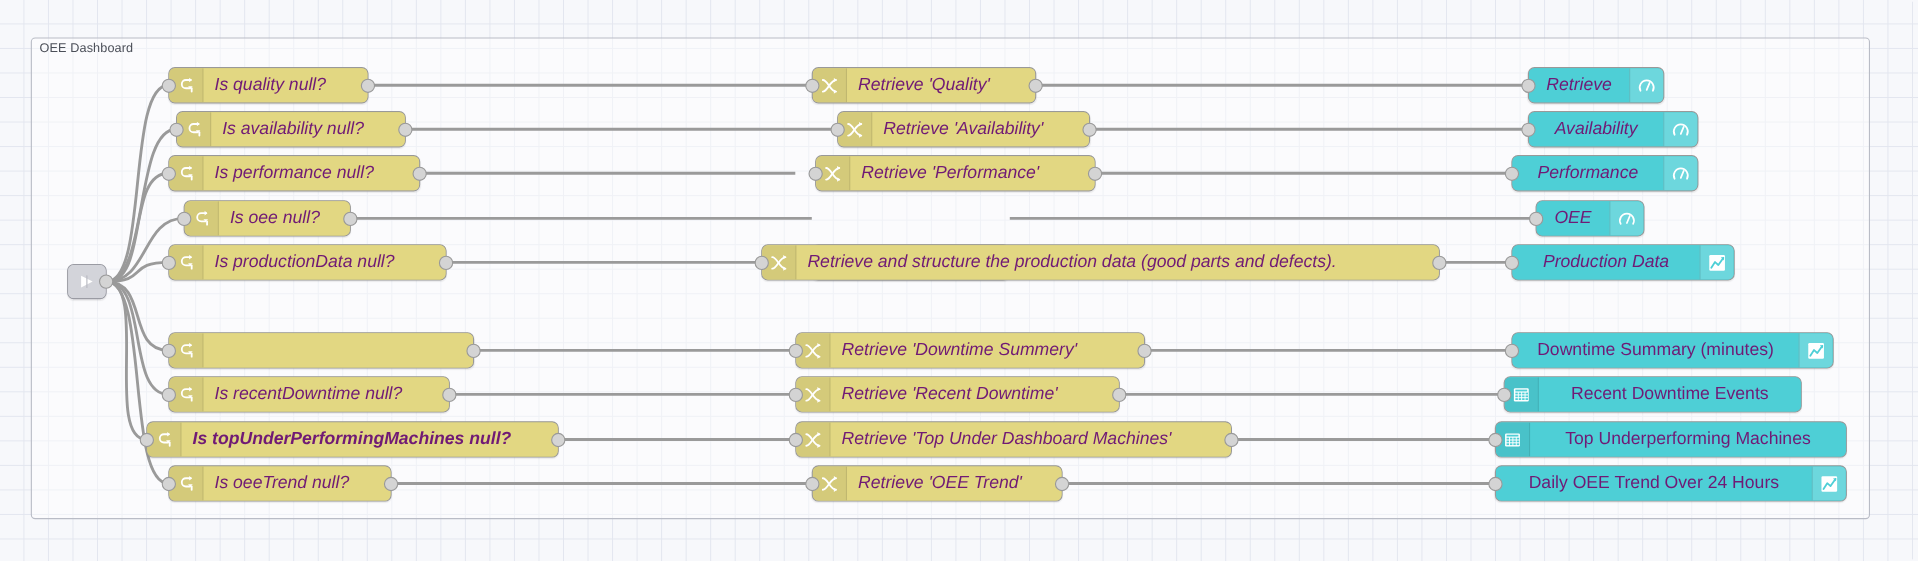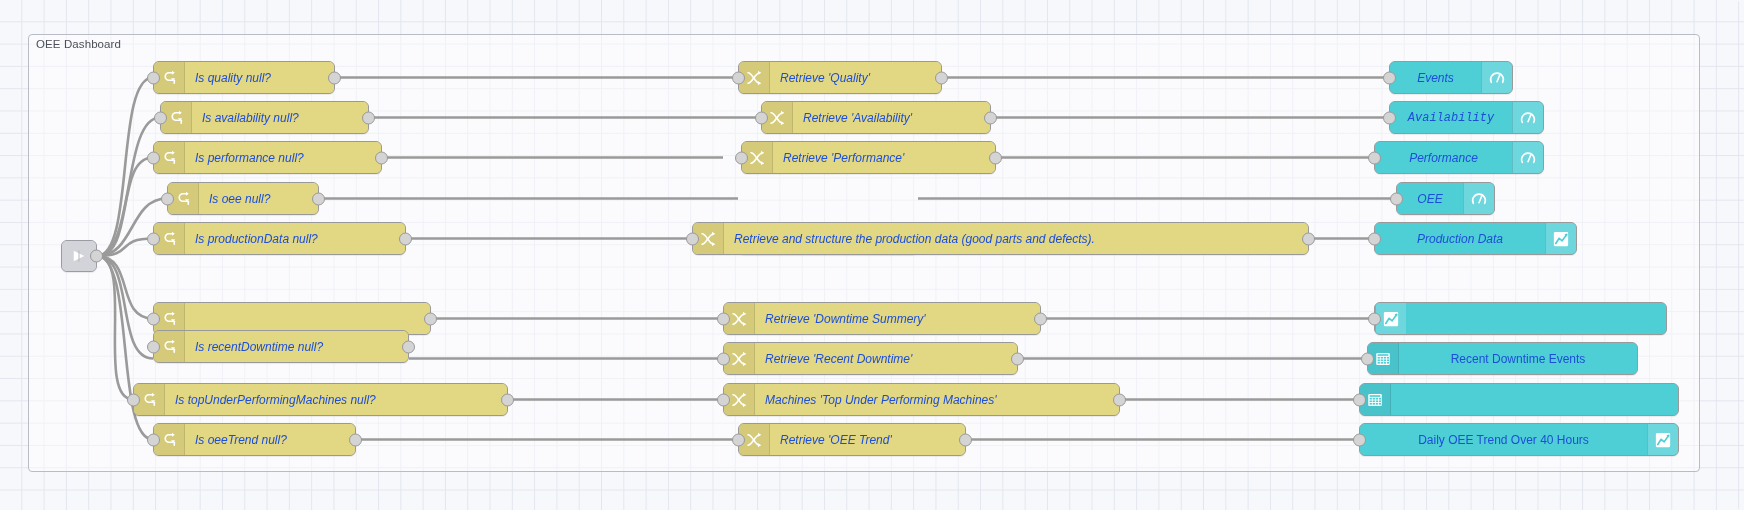--- a/index.html
+++ b/index.html
@@ -98,22 +98,22 @@
     border-right: 1px solid rgba(0,0,0,0.09);
   }
   .icon-tray.right {
     background: rgba(255,255,255,0.18);
     border-left: 1px solid rgba(0,0,0,0.12);
   }
   .icon-tray svg { display: block; }
 
   .label {
     flex: 1 1 auto;
-    font-size: 12px;
-    color: #1d4ed8;
+    font-size: 16px;
+    color: #701a75;
     white-space: nowrap;
     overflow: hidden;
     padding: 0 10px;
   }
   .label.italic  { font-style: italic; }
   .label.align-left   { text-align: left; }
   .label.align-center { text-align: center; }
 
   
   .port {
@@ -205,21 +205,21 @@
               <path d="M17.4 16.4 L21 19 L17.4 21.6 Z" fill="#fff"></path>
             </svg>
           </div>
           <div class="label italic align-left">Retrieve 'Quality'</div>
         </div>
         <div class="port in"></div>
         <div class="port out"></div>
       </div>
       <div class="node teal" style="left: 1389px; top: 61px; width: 124px;">
         <div class="body">
-          <div class="label italic align-center">Events</div>
+          <div class="label italic align-center">Retrieve</div>
           <div class="icon-tray right">
             <svg width="18" height="18" viewBox="0 0 24 24">
               <path d="M4.5 18 A8.5 8.5 0 1 1 19.5 18" fill="none" stroke="#fff" stroke-width="2.1" stroke-linecap="round" stroke-linejoin="round"></path>
               <path d="M12 17 L15.5 8.5" fill="none" stroke="#fff" stroke-width="2.1" stroke-linecap="round" stroke-linejoin="round"></path>
             </svg>
           </div>
         </div>
         <div class="port in"></div>
       </div>
       <div class="node yellow" style="left: 160px; top: 101px; width: 209px;">
@@ -245,21 +245,21 @@
               <path d="M4 19 C10 19 13 5 20 5" fill="none" stroke="#fff" stroke-width="2.2" stroke-linecap="round" stroke-linejoin="round"></path>
               <path d="M17.4 2.4 L21 5 L17.4 7.6 Z" fill="#fff"></path>
               <path d="M17.4 16.4 L21 19 L17.4 21.6 Z" fill="#fff"></path>
             </svg>
           </div>
           <div class="label italic align-left">Retrieve 'Availability'</div>
         </div>
         <div class="port in"></div>
         <div class="port out"></div>
       </div>
-      <div class="node teal" style="left: 1389px; top: 101px; width: 155px; font-family: Liberation Mono, monospace;">
+      <div class="node teal" style="left: 1389px; top: 101px; width: 155px;">
         <div class="body">
           <div class="label italic align-center">Availability</div>
           <div class="icon-tray right">
             <svg width="18" height="18" viewBox="0 0 24 24">
               <path d="M4.5 18 A8.5 8.5 0 1 1 19.5 18" fill="none" stroke="#fff" stroke-width="2.1" stroke-linecap="round" stroke-linejoin="round"></path>
               <path d="M12 17 L15.5 8.5" fill="none" stroke="#fff" stroke-width="2.1" stroke-linecap="round" stroke-linejoin="round"></path>
             </svg>
           </div>
         </div>
         <div class="port in"></div>
@@ -415,31 +415,32 @@
               <path d="M17.4 16.4 L21 19 L17.4 21.6 Z" fill="#fff"></path>
             </svg>
           </div>
           <div class="label italic align-left">Retrieve 'Downtime Summery'</div>
         </div>
         <div class="port in"></div>
         <div class="port out"></div>
       </div>
       <div class="node teal" style="left: 1374px; top: 302px; width: 293px;">
         <div class="body">
+          <div class="label  align-center">Downtime Summary (minutes)</div>
           <div class="icon-tray right">
             <svg width="18" height="18" viewBox="0 0 24 24">
               <rect x="2.5" y="2.5" width="19" height="19" rx="1.5" fill="#fff"></rect>
               <path d="M5 18 L9.5 11 L13.5 14.5 L19.5 6" fill="none" stroke="#4ecfd6" stroke-width="2.2" stroke-linecap="round" stroke-linejoin="round"></path>
               <path d="M16.5 5.2 L20.4 5 L20.2 9 Z" fill="#4ecfd6"></path>
             </svg>
           </div>
         </div>
         <div class="port in"></div>
       </div>
-      <div class="node yellow" style="left: 153px; top: 330px; width: 256px;">
+      <div class="node yellow" style="left: 153px; top: 342px; width: 256px;">
         <div class="body">
           <div class="icon-tray left">
             <svg width="18" height="18" viewBox="0 0 24 24">
               <path d="M18 5 H12 A5 5 0 0 0 12 15 H17" fill="none" stroke="#fff" stroke-width="2.2" stroke-linecap="round" stroke-linejoin="round"></path>
               <path d="M16 2.2 L19.4 5 L16 7.8 Z" fill="#fff"></path>
               <path d="M14.6 12.4 L17.4 15.6 L20.2 12.4 Z" fill="#fff"></path>
               <path d="M19 15 V19" fill="none" stroke="#fff" stroke-width="2.2" stroke-linecap="round" stroke-linejoin="round"></path>
             </svg>
           </div>
           <div class="label italic align-left">Is recentDowntime null?</div>
@@ -479,21 +480,21 @@
               <rect x="8.899999999999999" y="16" width="3.0" height="2.2" fill="#4ecfd6"></rect>
               <rect x="13" y="16" width="3.0" height="2.2" fill="#4ecfd6"></rect>
               <rect x="17.099999999999998" y="16" width="3.0" height="2.2" fill="#4ecfd6"></rect>
               <rect x="4.8" y="5.6" width="14.4" height="2.2" fill="#4ecfd6"></rect>
             </svg>
           </div>
           <div class="label  align-center">Recent Downtime Events</div>
         </div>
         <div class="port in"></div>
       </div>
-      <div class="node yellow" style="left: 133px; top: 383px; width: 375px;">
+      <div class="node yellow" style="left: 133px; top: 383px; width: 375px; font-weight: bold;">
         <div class="body">
           <div class="icon-tray left">
             <svg width="18" height="18" viewBox="0 0 24 24">
               <path d="M18 5 H12 A5 5 0 0 0 12 15 H17" fill="none" stroke="#fff" stroke-width="2.2" stroke-linecap="round" stroke-linejoin="round"></path>
               <path d="M16 2.2 L19.4 5 L16 7.8 Z" fill="#fff"></path>
               <path d="M14.6 12.4 L17.4 15.6 L20.2 12.4 Z" fill="#fff"></path>
               <path d="M19 15 V19" fill="none" stroke="#fff" stroke-width="2.2" stroke-linecap="round" stroke-linejoin="round"></path>
             </svg>
           </div>
           <div class="label italic align-left">Is topUnderPerformingMachines null?</div>
@@ -504,21 +505,21 @@
       <div class="node yellow" style="left: 723px; top: 383px; width: 397px;">
         <div class="body">
           <div class="icon-tray left">
             <svg width="18" height="18" viewBox="0 0 24 24">
               <path d="M4 5 C10 5 13 19 20 19" fill="none" stroke="#fff" stroke-width="2.2" stroke-linecap="round" stroke-linejoin="round"></path>
               <path d="M4 19 C10 19 13 5 20 5" fill="none" stroke="#fff" stroke-width="2.2" stroke-linecap="round" stroke-linejoin="round"></path>
               <path d="M17.4 2.4 L21 5 L17.4 7.6 Z" fill="#fff"></path>
               <path d="M17.4 16.4 L21 19 L17.4 21.6 Z" fill="#fff"></path>
             </svg>
           </div>
-          <div class="label italic align-left">Machines 'Top Under Performing Machines'</div>
+          <div class="label italic align-left">Retrieve 'Top Under Dashboard Machines'</div>
         </div>
         <div class="port in"></div>
         <div class="port out"></div>
       </div>
       <div class="node teal" style="left: 1359px; top: 383px; width: 320px;">
         <div class="body">
           <div class="icon-tray left">
             <svg width="18" height="18" viewBox="0 0 24 24">
               <rect x="3" y="4" width="18" height="16" rx="1.5" fill="#fff"></rect>
               <rect x="4.8" y="9.2" width="3.0" height="2.2" fill="#4ecfd6"></rect>
@@ -529,20 +530,21 @@
               <rect x="8.899999999999999" y="12.6" width="3.0" height="2.2" fill="#4ecfd6"></rect>
               <rect x="13" y="12.6" width="3.0" height="2.2" fill="#4ecfd6"></rect>
               <rect x="17.099999999999998" y="12.6" width="3.0" height="2.2" fill="#4ecfd6"></rect>
               <rect x="4.8" y="16" width="3.0" height="2.2" fill="#4ecfd6"></rect>
               <rect x="8.899999999999999" y="16" width="3.0" height="2.2" fill="#4ecfd6"></rect>
               <rect x="13" y="16" width="3.0" height="2.2" fill="#4ecfd6"></rect>
               <rect x="17.099999999999998" y="16" width="3.0" height="2.2" fill="#4ecfd6"></rect>
               <rect x="4.8" y="5.6" width="14.4" height="2.2" fill="#4ecfd6"></rect>
             </svg>
           </div>
+          <div class="label  align-center">Top Underperforming Machines</div>
         </div>
         <div class="port in"></div>
       </div>
       <div class="node yellow" style="left: 153px; top: 423px; width: 203px; justify-content: flex-end;">
         <div class="body">
           <div class="icon-tray left">
             <svg width="18" height="18" viewBox="0 0 24 24">
               <path d="M18 5 H12 A5 5 0 0 0 12 15 H17" fill="none" stroke="#fff" stroke-width="2.2" stroke-linecap="round" stroke-linejoin="round"></path>
               <path d="M16 2.2 L19.4 5 L16 7.8 Z" fill="#fff"></path>
               <path d="M14.6 12.4 L17.4 15.6 L20.2 12.4 Z" fill="#fff"></path>
@@ -564,21 +566,21 @@
               <path d="M17.4 16.4 L21 19 L17.4 21.6 Z" fill="#fff"></path>
             </svg>
           </div>
           <div class="label italic align-left">Retrieve 'OEE Trend'</div>
         </div>
         <div class="port in"></div>
         <div class="port out"></div>
       </div>
       <div class="node teal" style="left: 1359px; top: 423px; width: 320px;">
         <div class="body">
-          <div class="label  align-center">Daily OEE Trend Over 40 Hours</div>
+          <div class="label  align-center">Daily OEE Trend Over 24 Hours</div>
           <div class="icon-tray right">
             <svg width="18" height="18" viewBox="0 0 24 24">
               <rect x="2.5" y="2.5" width="19" height="19" rx="1.5" fill="#fff"></rect>
               <path d="M5 18 L9.5 11 L13.5 14.5 L19.5 6" fill="none" stroke="#4ecfd6" stroke-width="2.2" stroke-linecap="round" stroke-linejoin="round"></path>
               <path d="M16.5 5.2 L20.4 5 L20.2 9 Z" fill="#4ecfd6"></path>
             </svg>
           </div>
         </div>
         <div class="port in"></div>
       </div>

